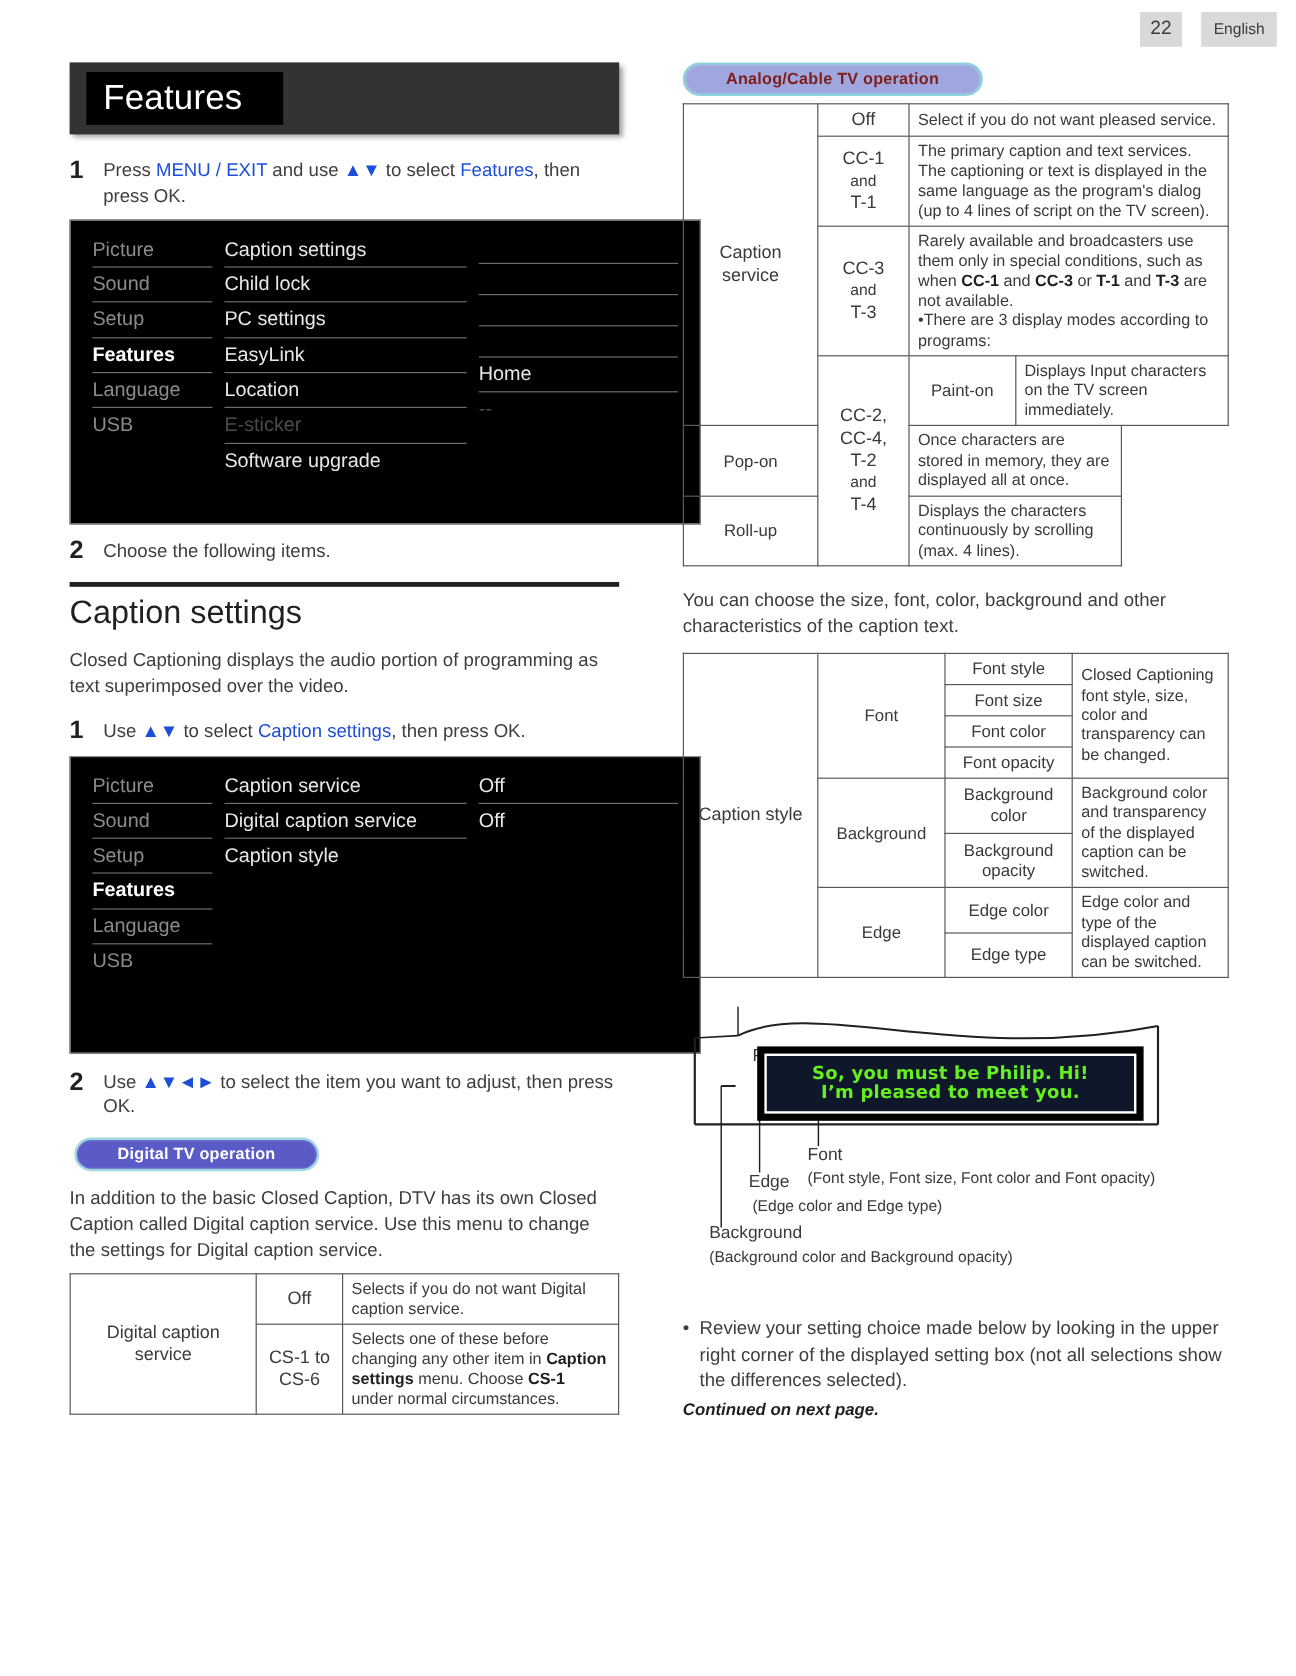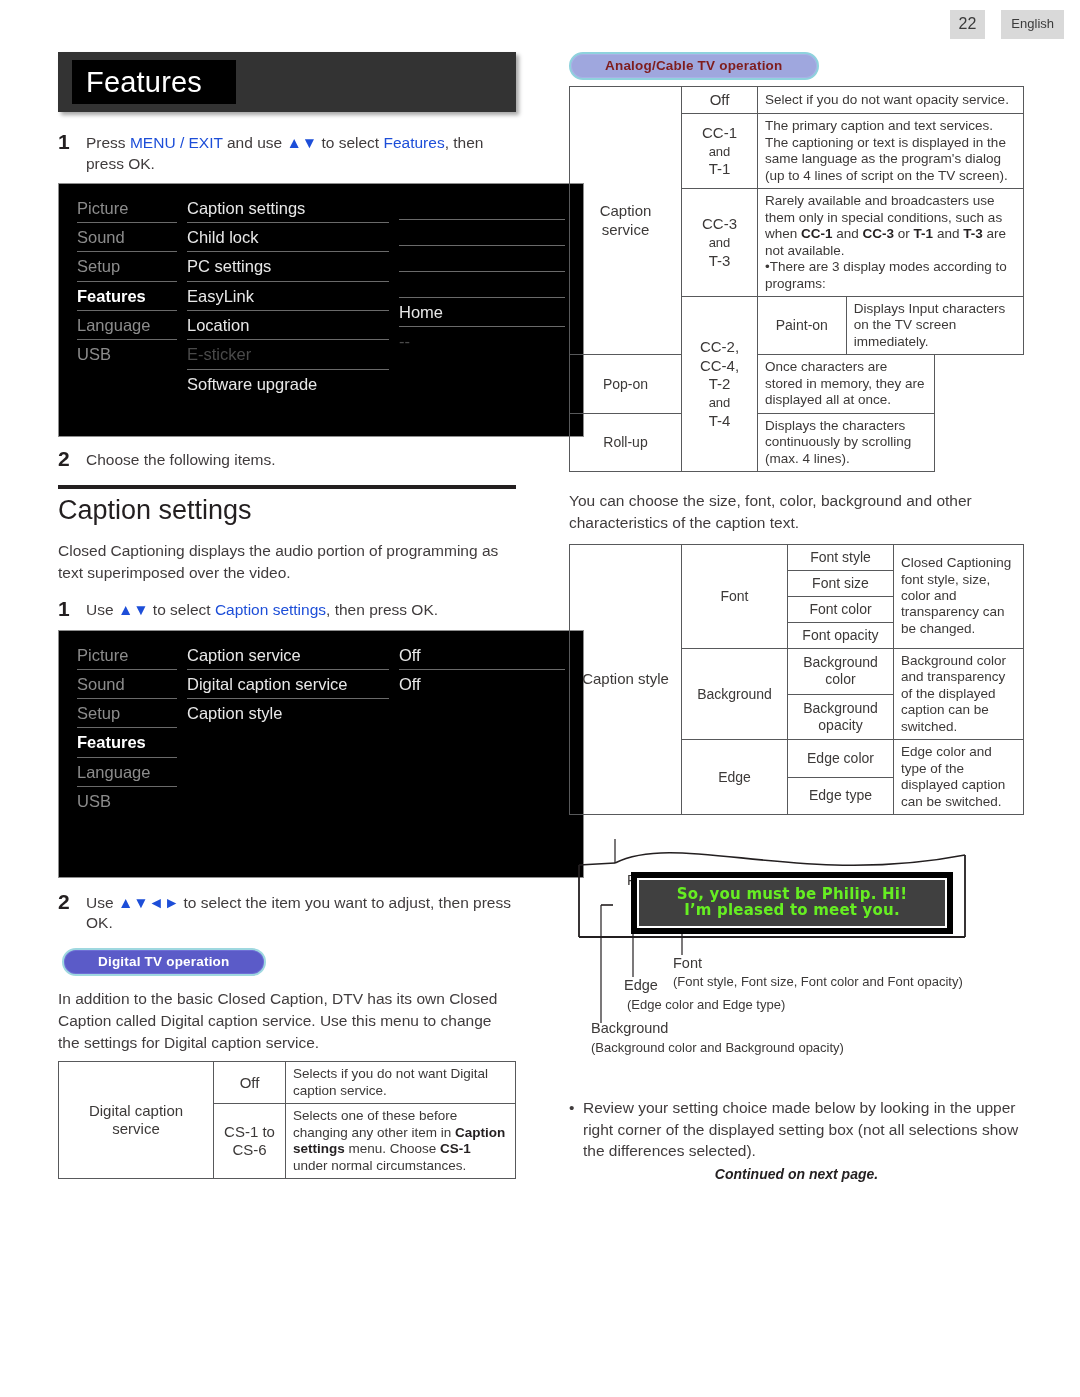--- a/index.html
+++ b/index.html
@@ -139,37 +139,37 @@
   .diagram .lbl{ position:absolute; font-size:14.5px; color:#3c3938; white-space:nowrap; }
   .diagram .sub{ position:absolute; font-size:13px; color:#3c3938; white-space:nowrap; }
 
   .capbox{
     position:absolute; left:62px; top:47px; width:322px; height:62px;
     background:#000000; padding:6px;
   }
   .capinner{
     width:100%; height:100%;
     border:2px solid #ffffff;
-    background:#404040;
+    background:#0f172a;
     display:flex; flex-direction:column;
     align-items:center; justify-content:center;
     gap:0;
   }
   .capline{
     color:#66ee22;
     font-family:"DejaVu Sans", sans-serif;
     font-weight:bold; font-size:15px;
     line-height:1.05; letter-spacing:.2px;
     white-space:nowrap;
   }
 
   
   .bullet{ display:flex; font-size:15.5px; line-height:1.4; color:#403c3d; }
   .bullet .dot{ flex:0 0 14px; }
-  .contd{ text-align:center; font-size:14px; font-weight:bold; font-style:italic; color:#231f20; margin-top:4px; }
+  .contd{ text-align:left; font-size:14px; font-weight:bold; font-style:italic; color:#231f20; margin-top:4px; }
 </style>
 </head>
 <body>
 
 <div class="page-header">
   <div class="pagenum">22</div>
   <div class="langbox">English</div>
 </div>
 
 <div class="col-left">
@@ -282,21 +282,21 @@
 
   <div style="margin:0 0 6px 0;">
     <span class="pill analog">Analog/Cable TV operation</span>
   </div>
 
   <table class="t">
     <tbody>
         <tr>
       <td class="lbl" rowspan="4" style="width:112px; vertical-align:middle;">Caption service</td>
       <td class="key" style="width:76px;">Off</td>
-      <td colspan="3">Select if you do not want opacity service.</td>
+      <td colspan="3">Select if you do not want pleased service.</td>
     </tr>
     <tr>
       <td class="key"><span>CC-1</span><br><span style="font-size:13px">and</span><br><span>T-1</span></td>
       <td colspan="3">The primary caption and text services. The captioning or text is displayed in the same language as the program's dialog (up to 4 lines of script on the TV screen).</td>
     </tr>
     <tr>
       <td class="key"><span>CC-3</span><br><span style="font-size:13px">and</span><br><span>T-3</span></td>
       <td colspan="3"><span>Rarely available and broadcasters use them only in special conditions, such as when </span><b>CC-1</b><span> and </span><b>CC-3</b><span> or </span><b>T-1</b><span> and </span><b>T-3</b><span> are not available.</span><br><span>•There are 3 display modes according to programs:</span></td>
     </tr>
     <tr>

